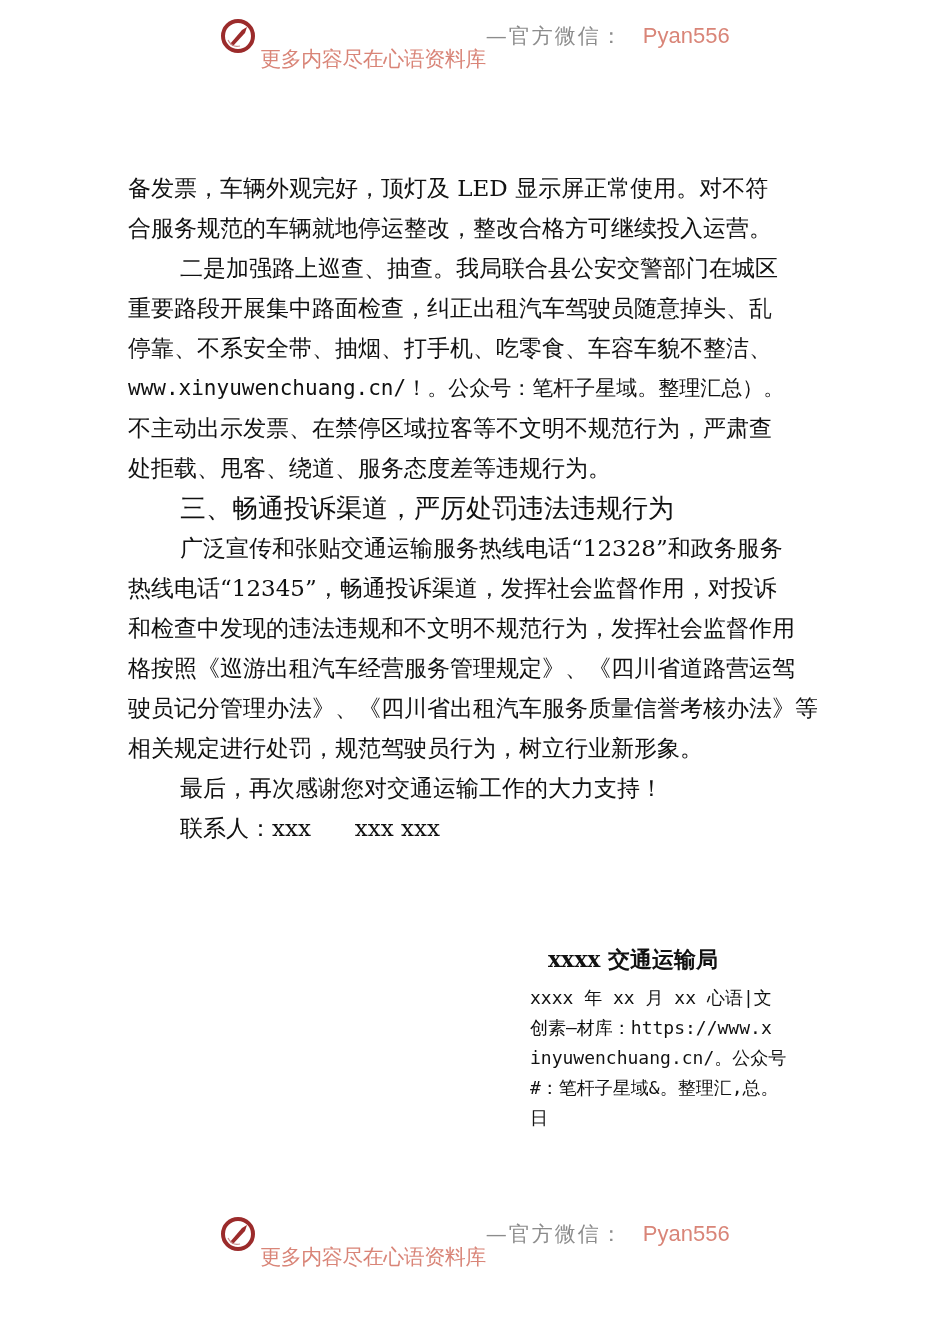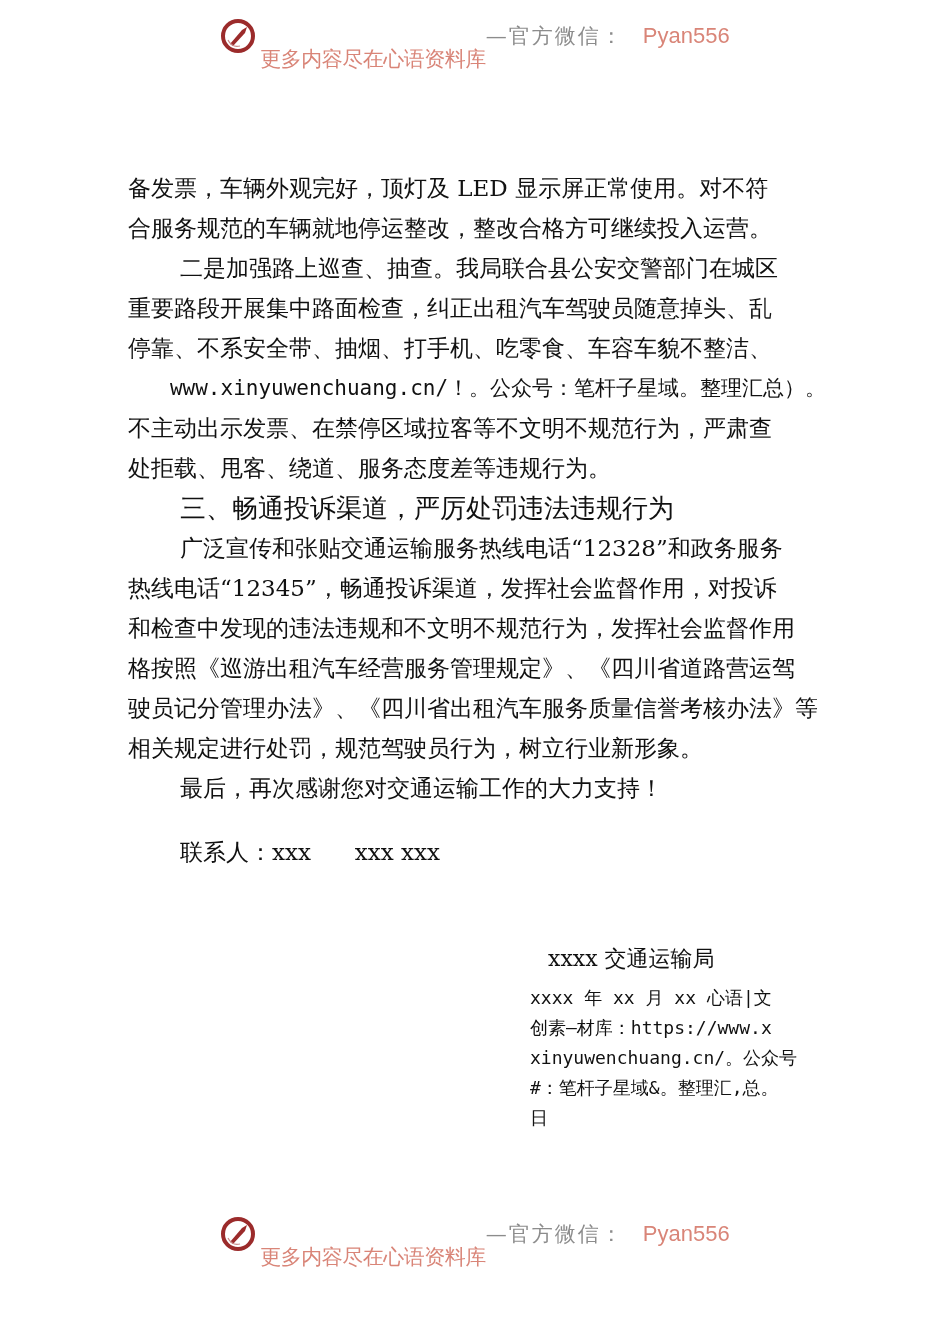--- a/index.html
+++ b/index.html
@@ -10,24 +10,24 @@
   .banner.top { top: 14px; }
   .banner.bottom { top: 1212px; }
   .banner .logo { width: 36px; height: 36px; margin-right: 4px; }
   .banner .b-red { color: #d98578; font-family: "DejaVu Serif", serif; font-size: 21px; letter-spacing: -0.5px; margin-top: 45px; }
   .banner .b-gray { color: #8c8c8c; font-family: "DejaVu Serif", serif; font-size: 21px; letter-spacing: 2px; }
   .banner .b-id { color: #d98578; font-family: "Liberation Sans", sans-serif; font-size: 22px; margin-left: 19px; }
 
   .body-text { position: absolute; left: 128px; width: 740px; font-size: 23px; line-height: 40px; }
   .line { white-space: nowrap; height: 40px; }
   .indent { padding-left: 52px; }
-  .mono { font-family: "DejaVu Sans Mono", "Liberation Mono", monospace; font-size: 21px; text-align: center; }
+  .mono { font-family: "DejaVu Sans Mono", "Liberation Mono", monospace; font-size: 21px; }
   .heading { font-family: "DejaVu Sans", sans-serif; font-weight: normal; font-size: 26px; padding-left: 52px; height: 40px; white-space: nowrap; }
   .sign { position: absolute; left: 530px; width: 340px; font-size: 22px; }
-  .sign .org { padding-left: 18px; height: 48px; line-height: 48px; }
+  .sign .org { padding-left: 18px; height: 48px; line-height: 48px; font-weight: bold; }
   .sign .date { line-height: 30px; white-space: nowrap; font-family: "DejaVu Sans Mono", "Liberation Mono", monospace; font-size: 18px; }
 </style>
 </head>
 <body>
 
 <div class="banner top">
   <svg class="logo" viewBox="0 0 36 36">
     <circle cx="18" cy="18" r="15" fill="none" stroke="#9b2b2b" stroke-width="4"></circle>
     <path d="M10 26 L22 12 L27 9 L25 15 L13 28 Z" fill="#9b2b2b"></path>
     <path d="M8 22 Q12 30 20 28" fill="none" stroke="#c98a8a" stroke-width="1.2"></path>
@@ -49,28 +49,28 @@
 
   <div class="heading">三、畅通投诉渠道，严厉处罚违法违规行为</div>
 
   <div class="line indent">广泛宣传和张贴交通运输服务热线电话“12328”和政务服务</div>
   <div class="line">热线电话“12345”，畅通投诉渠道，发挥社会监督作用，对投诉</div>
   <div class="line">和检查中发现的违法违规和不文明不规范行为，发挥社会监督作用</div>
   <div class="line">格按照《巡游出租汽车经营服务管理规定》、《四川省道路营运驾</div>
   <div class="line">驶员记分管理办法》、《四川省出租汽车服务质量信誉考核办法》等</div>
   <div class="line">相关规定进行处罚，规范驾驶员行为，树立行业新形象。</div>
   <div class="line indent">最后，再次感谢您对交通运输工作的大力支持！</div>
-  <div class="line indent" style="white-space:pre;margin-top:24px;">联系人：xxx      xxx xxx</div>
+  <div class="line indent" style="white-space:pre;">联系人：xxx      xxx xxx</div>
 </div>
 
 <div class="sign" style="top:935px;">
   <div class="org">xxxx 交通运输局</div>
   <div class="date">xxxx 年 xx 月 xx 心语|文</div>
   <div class="date">创素—材库：https://www.x</div>
-  <div class="date">xinyuwenchuang.cn/。公众号</div>
+  <div class="date">inyuwenchuang.cn/。公众号</div>
   <div class="date">#：笔杆子星域&amp;。整理汇,总。</div>
   <div class="date">日</div>
 </div>
 
 <div class="banner bottom">
   <svg class="logo" viewBox="0 0 36 36">
     <circle cx="18" cy="18" r="15" fill="none" stroke="#9b2b2b" stroke-width="4"></circle>
     <path d="M10 26 L22 12 L27 9 L25 15 L13 28 Z" fill="#9b2b2b"></path>
     <path d="M8 22 Q12 30 20 28" fill="none" stroke="#c98a8a" stroke-width="1.2"></path>
   </svg>

